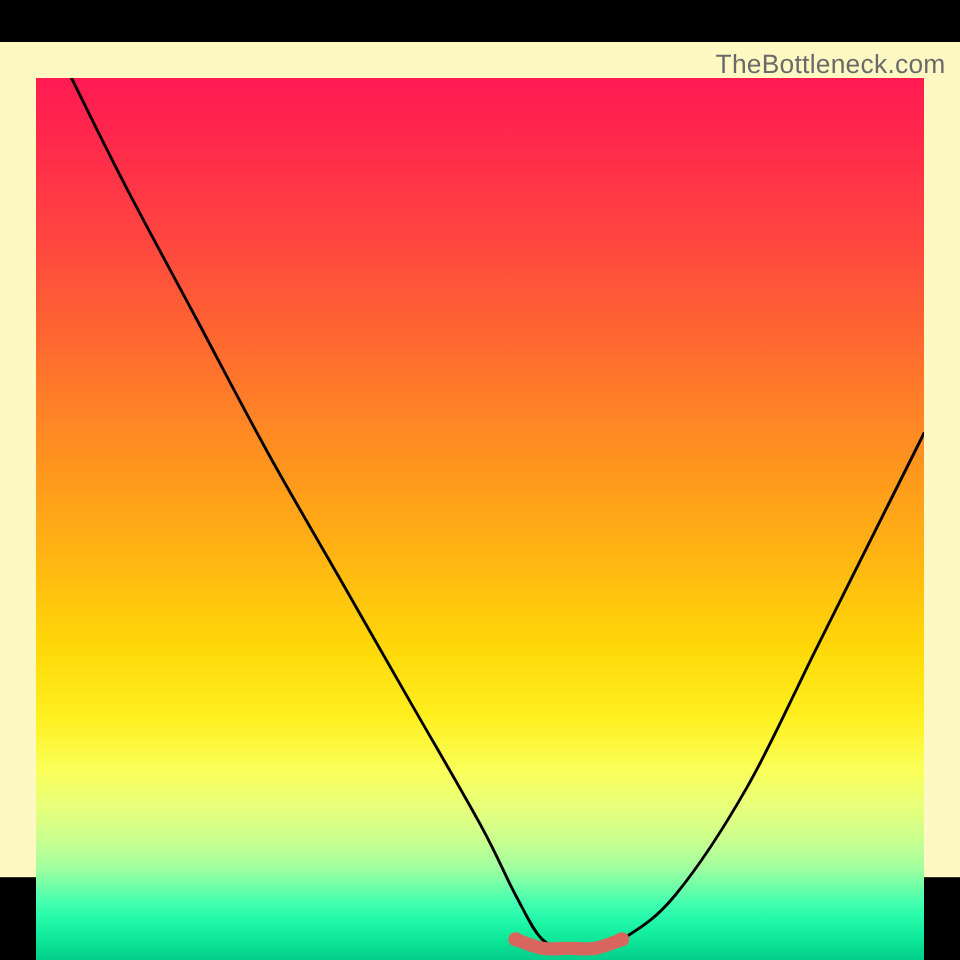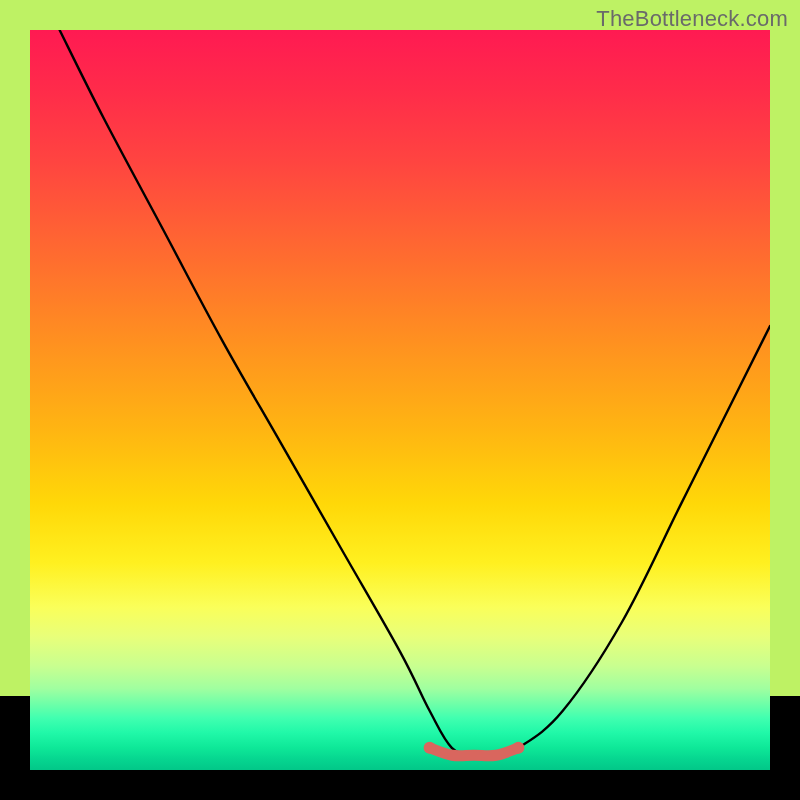--- a/index.html
+++ b/index.html
@@ -8,21 +8,22 @@
     width: 800px;
     height: 800px;
     background: #000;
     overflow: hidden;
     font-family: Arial, sans-serif;
   }
   .container {
     position: relative;
     width: 800px;
     height: 696px;
-    background: #bef264;
+    background: #fef9c3;
+    margin-top: 35px;
   }
   .plot-area {
     position: absolute;
     left: 30px;
     top: 30px;
     width: 740px;
     height: 740px;
     background: linear-gradient(to bottom,
       #ff1a52 0%,
       #ff2b4a 8%,

